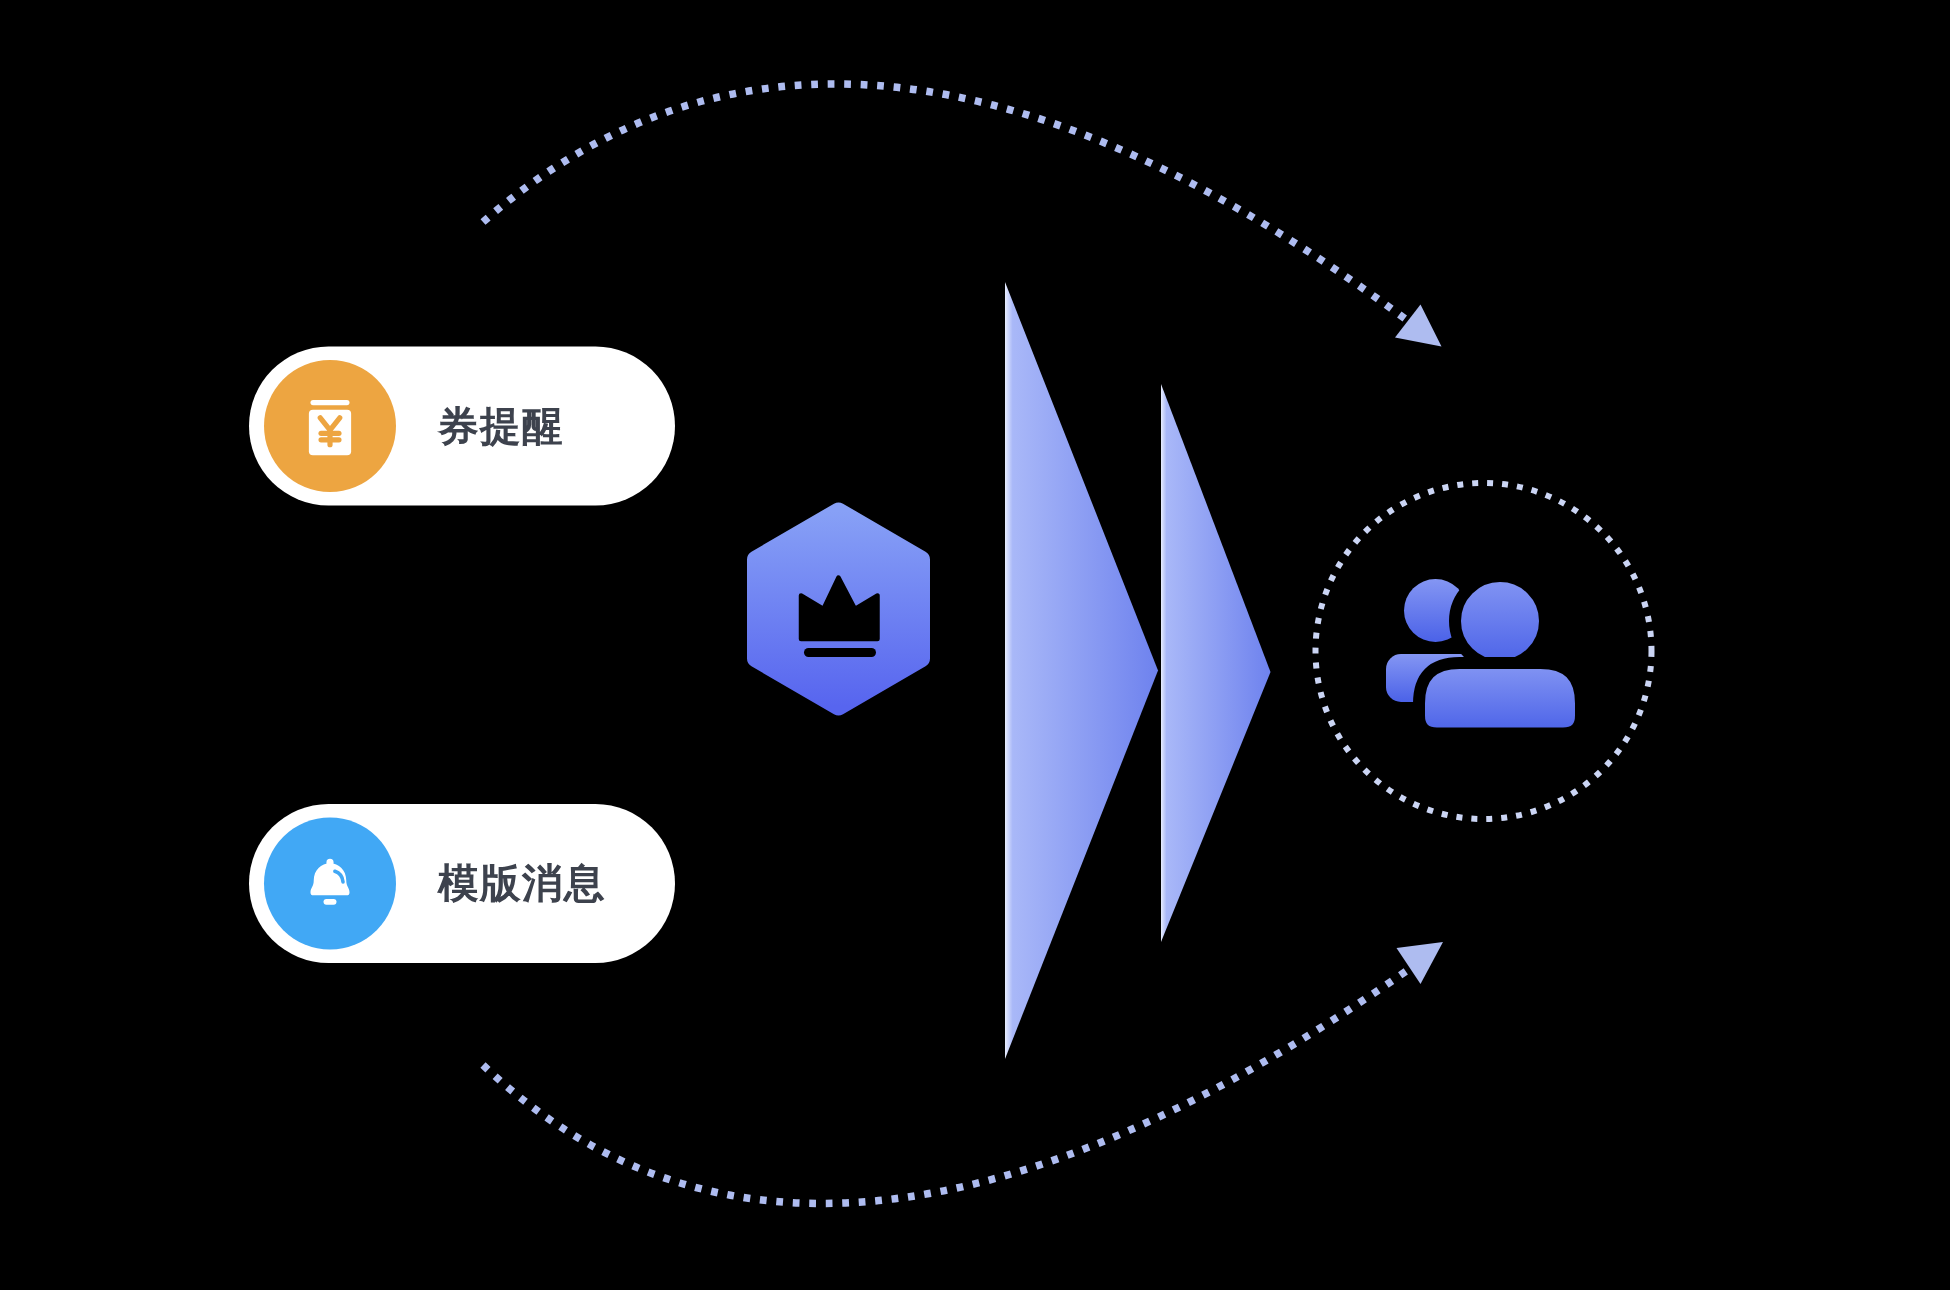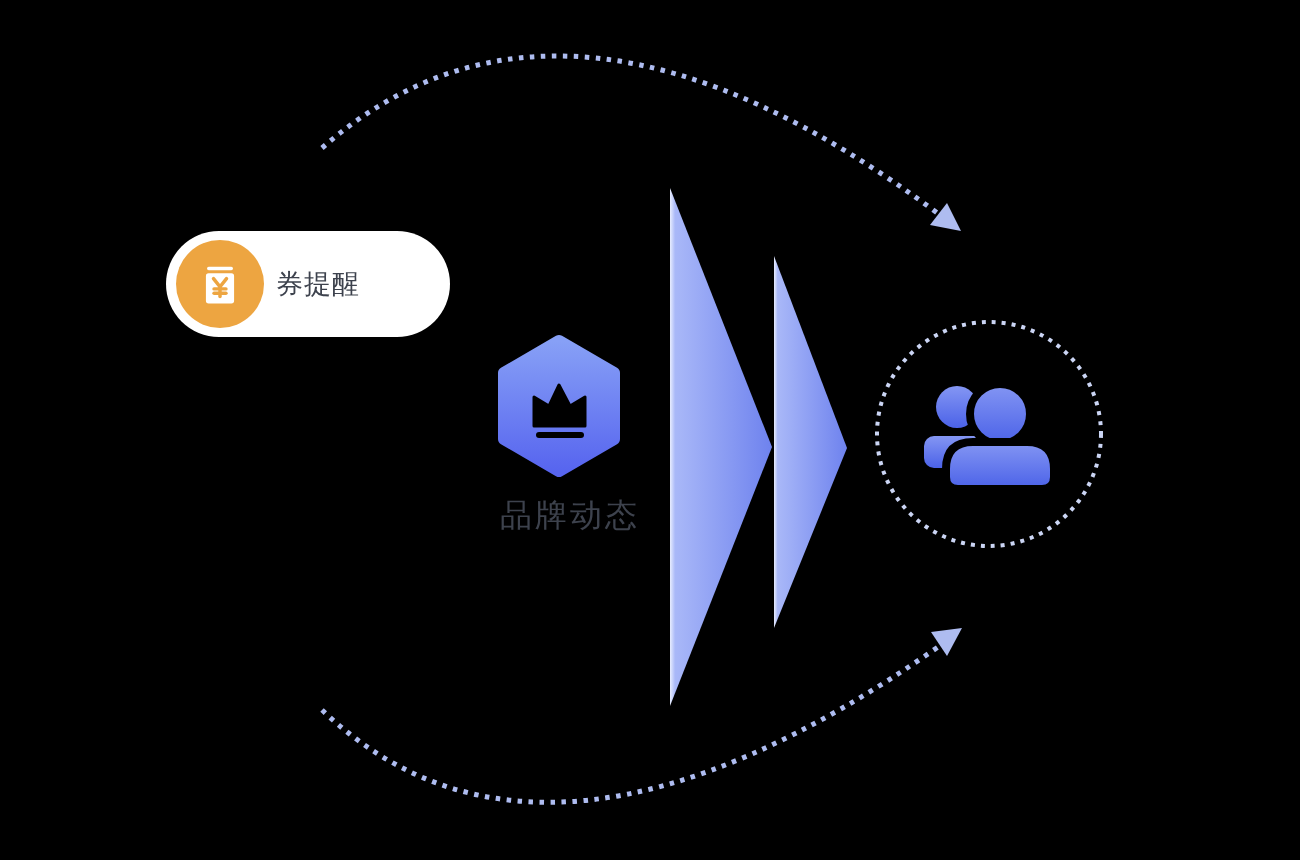--- a/index.html
+++ b/index.html
@@ -22,22 +22,22 @@
   .icon-circle{
     width:88px;height:88px;border-radius:50%;
     margin-left:10px;flex:0 0 auto;
     display:flex;align-items:center;justify-content:center;
   }
   .icon-circle svg{width:52px;height:52px;display:block;}
   .ic-coupon{background:var(--coupon-bg,#EDA541);}
   .ic-flag{background:var(--flag-bg,#6478F1);}
   .ic-bell{background:var(--bell-bg,#41A8F5);}
   .pill-label{
-    margin-left:12px;
-    font-size:27px;letter-spacing:1px;font-weight:400;
+    margin-left:28px;
+    font-size:27px;letter-spacing:1px;font-weight:700;
     color:var(--pill-text,#3D424D);white-space:nowrap;
   }
 
   
   .hub-label{
     position:absolute;left:450px;top:494px;width:240px;
     text-align:center;font-size:32px;letter-spacing:3px;font-weight:500;
     color:var(--pill-text,#3D424D);
   }
 </style>
@@ -107,16 +107,26 @@
           <path d="M24,26.5 L24,35.5"></path>
           <path d="M18.5,28.5 H29.5"></path>
           <path d="M18.5,32.5 H29.5"></path>
         </g>
       </svg>
     </span>
     <span class="pill-label">券提醒</span>
   </div>
 
 
+  <div class="pill pill-3">
+    <span class="icon-circle ic-bell">
+      <svg viewBox="0 0 48 48">
+        <path d="M12,29.5 c0,-3 2,-3.5 2,-7.5 c0,-6.3 4.6,-10.5 10,-10.5 c5.4,0 10,4.2 10,10.5 c0,4 2,4.5 2,7.5 q0,1.8 -1.8,1.8 h-20.4 q-1.8,0 -1.8,-1.8 z" fill="#fff"></path>
+        <circle cx="24" cy="11" r="2.2" fill="#fff"></circle>
+        <rect x="20" y="33.5" width="8" height="3.6" rx="1.8" fill="#fff"></rect>
+        <path d="M27,16.5 q4.5,1.5 5,6.5" fill="none" style="stroke:var(--bell-bg,#41A8F5)" stroke-width="2.2" stroke-linecap="round"></path>
+      </svg>
+    </span>
+    <span class="pill-label">模版消息</span>
+  </div>
 
-  <div class="hub-label">品牌动态</div>
 
 </div>
 
 </body></html>

